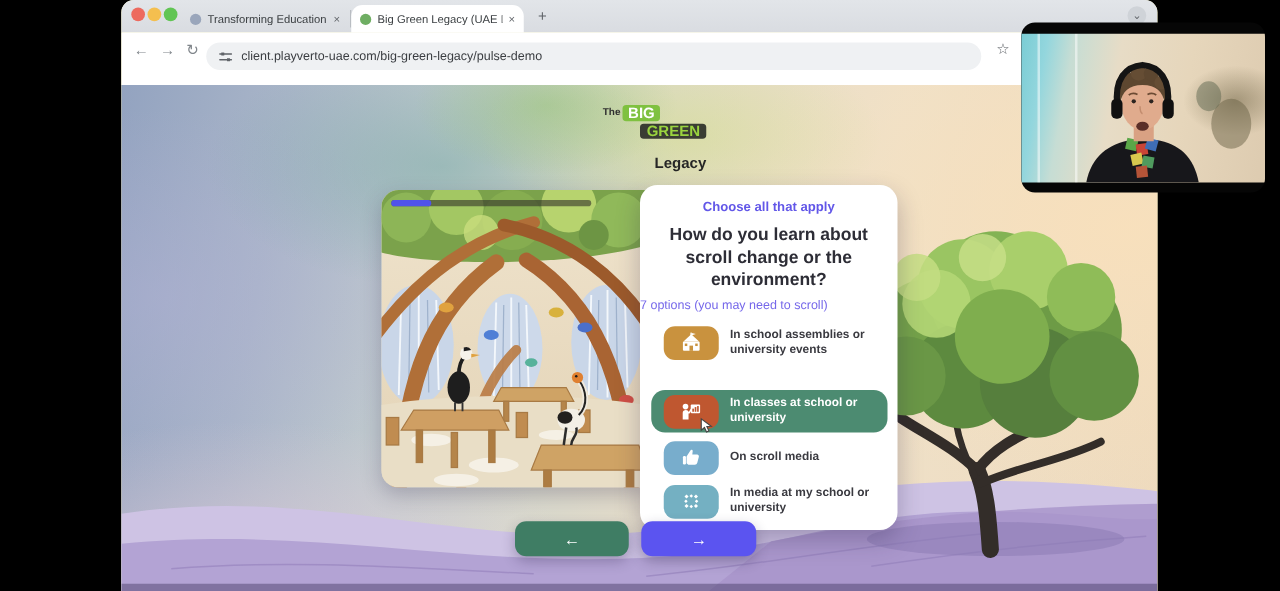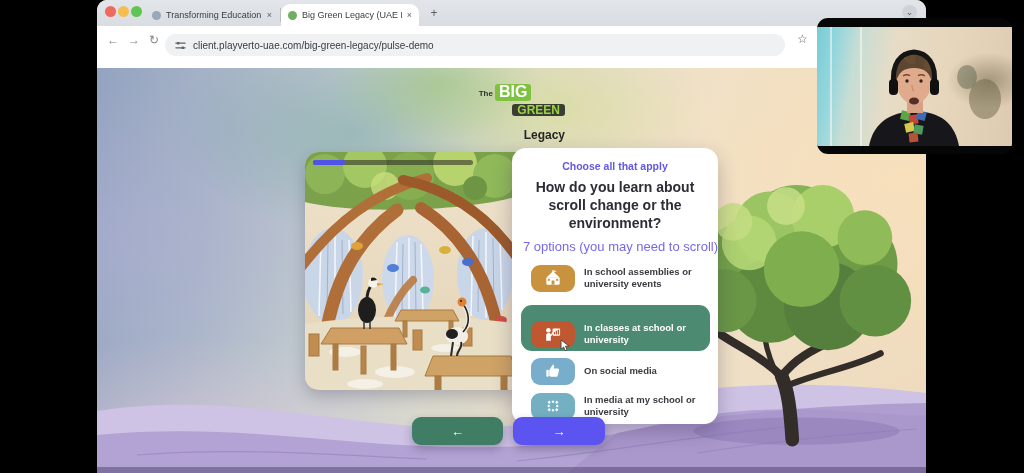--- a/index.html
+++ b/index.html
@@ -54,49 +54,49 @@
   .dunes { left:0; bottom:0; width:829px; height:110px; }
   .bigtree { left:570px; top:75px; width:259px; height:305px; }
   .bottom-vignette { position:absolute; left:0; bottom:0; width:829px; height:6px;
                      background:rgba(66,56,98,.45); }
 
   
   .logo { position:absolute; left:348px; top:16px; width:120px; text-align:right;
           line-height:1.05; }
   .logo .row1 { display:flex; justify-content:center; align-items:flex-end; gap:2px; }
   .logo .the { font-size:8px; font-weight:bold; color:#2f2f2f; padding-bottom:2px; }
-  .logo .big { font-size:16px; font-weight:800; color:#fff; background:#7fc140;
+  .logo .big { font-size:12px; font-weight:800; color:#fff; background:#7fc140;
                border-radius:3px; padding:0 4px; }
   .logo .green { display:inline-block; font-size:12px; font-weight:800; color:#9ad43f;
                  background:#3a3d33; border-radius:3px; padding:0 5px; margin-top:1px; }
   .logo .legacy { font-size:12px; font-weight:800; color:#262626; margin-top:11px; }
 
   
   .card { position:absolute; left:208px; top:80px; width:413px; height:244px; }
   .scene { position:absolute; left:0; top:4px; width:213px; height:238px;
            border-radius:14px 0 0 14px; overflow:hidden;
            box-shadow:0 6px 16px rgba(40,30,70,.25); }
   .progress { position:absolute; left:8px; top:8px; width:160px; height:5px;
               border-radius:3px; background:rgba(52,50,42,.6); z-index:3; }
   .progress .fill { height:5px; border-radius:3px; background:#5053ea; }
   .panel { position:absolute; left:207px; top:0; width:206px; height:276px;
            background:#fff; border-radius:14px; box-shadow:0 8px 20px rgba(40,30,70,.28);
            padding:12px 0 8px; overflow:hidden; }
   .instruction { font-size:10.5px; font-weight:bold; color:#6257e8; text-align:center; }
   .question { font-size:14px; font-weight:bold; color:#2d2d36; line-height:1.28;
               text-align:center; margin:7px 12px 6px; }
-  .hint { font-size:13px; color:#7668ea; text-align:right; margin-bottom:9px; }
+  .hint { font-size:10px; color:#7668ea; text-align:left; margin-bottom:9px; }
   .options { display:flex; flex-direction:column; gap:4px; }
   .opt { display:flex; align-items:center; gap:9px;
          margin:0 10px 0 12px; padding:2px 4px 2px 7px; }
   .opt .tile { position:relative; width:44px; height:27px; border-radius:9px;
                flex:none; display:grid; place-items:center; }
   .opt .olabel { font-size:9.5px; font-weight:bold; color:#3a3a40; line-height:1.3; }
   .opt.selected { background:#4c8b71; border-radius:11px;
-                  margin:7px 8px 1px 9px; padding:16px 6px 3px 10px; }
+                  margin:18px 8px 1px 9px; padding:4px 6px 3px 10px; }
   .opt.selected .olabel { color:#fff; }
   .cursor-ic { position:absolute; right:3px; bottom:-4px; }
 
   
   .navbtn { position:absolute; top:349px; height:28px; border-radius:9px; border:none;
             color:#fff; font-size:13px; display:grid; place-items:center;
             box-shadow:0 4px 10px rgba(40,30,70,.3); }
   .btn-back { left:315px; width:91px; background:#3f7d64; }
   .btn-next { left:416px; width:92px; background:#5b54f0; }
 
@@ -357,21 +357,21 @@
             <span class="olabel">In classes at school or university</span>
           </div>
 
           <div class="opt">
             <span class="tile" style="background: rgb(120, 173, 204);">
               <svg width="20" height="20" viewBox="0 0 24 24" fill="#fff">
                 <path d="M7.5 11 L11.2 5.2 C11.9 4.1 13.5 4.6 13.4 5.9 L13 9 H17.6 C18.8 9 19.6 10.1 19.3 11.2 L17.8 17.1 C17.5 18.2 16.6 19 15.4 19 H9.2 L7.5 17.6 Z"></path>
                 <rect x="4" y="10.6" width="2.9" height="8.2" rx="1.2"></rect>
               </svg>
             </span>
-            <span class="olabel">On social media</span>
+            <span class="olabel">On scroll media</span>
           </div>
 
           <div class="opt">
             <span class="tile" style="background: rgb(116, 176, 194);">
               <svg width="20" height="20" viewBox="0 0 24 24" fill="#fff">
                 <g transform="rotate(45 12 12)">
                   <rect x="10.6" y="4.2" width="2.8" height="2.8"></rect>
                   <rect x="10.6" y="17" width="2.8" height="2.8"></rect>
                   <rect x="4.2" y="10.6" width="2.8" height="2.8"></rect>
                   <rect x="17" y="10.6" width="2.8" height="2.8"></rect>

